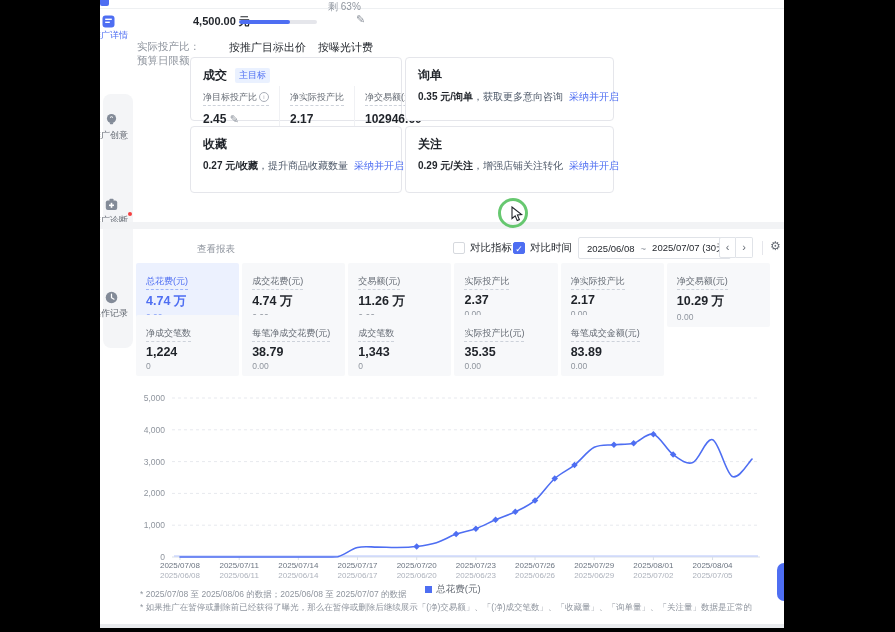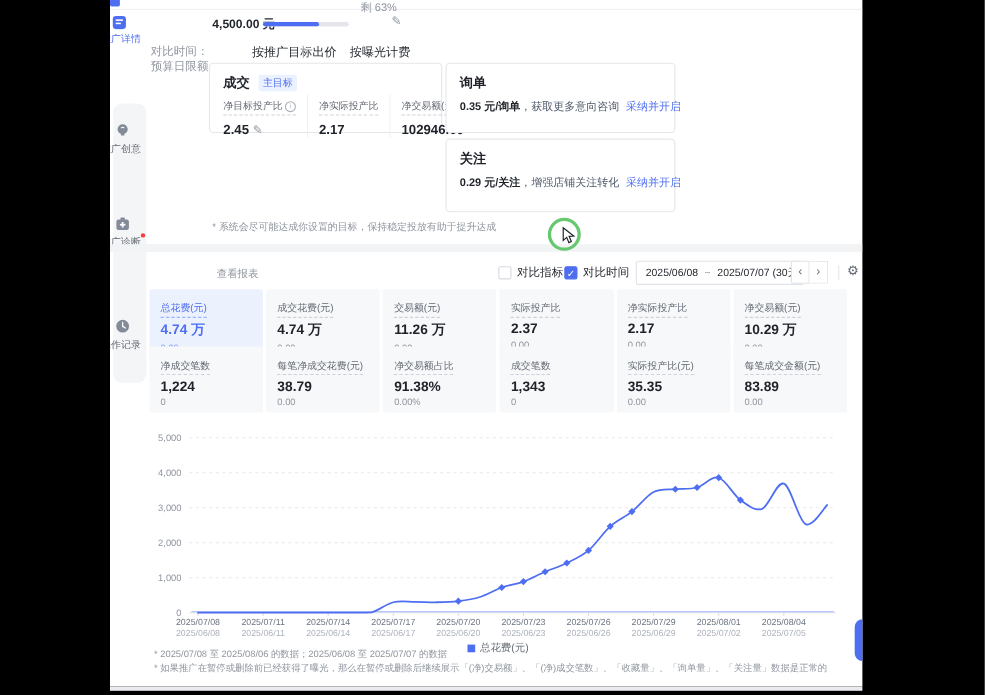--- a/index.html
+++ b/index.html
@@ -127,21 +127,21 @@
   <div class="abs side-label idle" style="left:-8px;top:307px;">操作记录</div>
 
   <div class="abs lbl-gray" style="left:37px;top:15px;margin-top:39px;">预算日限额：</div>
   <div class="abs val-dark" style="left:93px;top:14px;">4,500.00 元</div>
   <div class="abs progress" style="left:139px;top:20px;">
       <i id="budget-fill" style="width: 66%;"></i>
     </div>
   <div class="abs lbl-gray" style="left:228px;top:0;font-size:10px;">剩 63%</div>
   <div class="abs pencil" style="left:256px;top:13px;">✎</div>
 
-  <div class="abs lbl-gray" style="left:37px;top:40px;">对比时间：</div>
+  <div class="abs lbl-gray" style="left:37px;top:40px;">实际投产比：</div>
   <div class="abs opt-dark" style="left:93px;top:40px;">按推广目标出价</div>
   <div class="abs opt-sep" style="left:175px;top:41px;"></div>
   <div class="abs opt-dark" style="left:182px;top:40px;">按曝光计费</div>
 
   <div class="abs gcard" style="left:90px;top:57px;width:210px;height:62px;">
     <span class="title">成交</span>
     <span class="badge">主目标</span>
     <div class="cols">
       <div class="col">
         <span class="clabel"><span>净目标投产比</span><i class="info-i">i</i></span>
@@ -156,27 +156,30 @@
         <div class="cval">102946.60</div>
       </div>
     </div>
   </div>
 
   <div class="abs gcard" style="left:305px;top:57px;width:207px;height:62px;">
     <span class="title" style="left:12px;">询单</span>
     <div class="desc"><b>0.35 元/询单</b><span>，获取更多意向咨询</span><span class="alink">采纳并开启</span></div>
   </div>
 
+  <div class="abs gcard" style="left:90px;top:126px;width:210px;height:65px;">
+    <span class="title">收藏</span>
+    <div class="desc"><b>0.27 元/收藏</b><span>，提升商品收藏数量</span><span class="alink">采纳并开启</span></div>
+  </div>
 
   <div class="abs gcard" style="left:305px;top:126px;width:207px;height:65px;">
     <span class="title">关注</span>
     <div class="desc"><b>0.29 元/关注</b><span>，增强店铺关注转化</span><span class="alink">采纳并开启</span></div>
   </div>
 
-  <div class="abs note" style="left:93px;top:200px;">* 系统会尽可能达成你设置的目标，保持稳定投放有助于提升达成</div>
 
   <div class="abs section-div"></div>
 
   <div class="abs trend-title" style="left:37px;top:239px;">数据趋势</div>
   <div class="abs report-link" style="left:97px;top:243px;">查看报表</div>
 
   <div class="abs cb" id="cb-metric" style="left:353px;top:242px;"></div>
   <div class="abs cb-label" style="left:370px;top:241px;">对比指标</div>
   <div class="abs cb checked" id="cb-time" style="left:413px;top:242px;">✓</div>
   <div class="abs cb-label" style="left:430px;top:241px;">对比时间</div>
@@ -202,21 +205,20 @@
       <div class="mcard selected"><span class="mlabel">总花费(元)</span><div class="mval">4.74 万</div><div class="msub">0.00</div></div>
       <div class="mcard"><span class="mlabel">成交花费(元)</span><div class="mval">4.74 万</div><div class="msub">0.00</div></div>
       <div class="mcard"><span class="mlabel">交易额(元)</span><div class="mval">11.26 万</div><div class="msub">0.00</div></div>
       <div class="mcard"><span class="mlabel">实际投产比</span><div class="mval">2.37</div><div class="msub">0.00</div></div>
       <div class="mcard"><span class="mlabel">净实际投产比</span><div class="mval">2.17</div><div class="msub">0.00</div></div>
       <div class="mcard"><span class="mlabel">净交易额(元)</span><div class="mval">10.29 万</div><div class="msub">0.00</div></div>
     </div>
   <div class="abs metrics-row" id="metrics-row2" style="left:36px;top:315px;width:634px;height:50px;">
       <div class="mcard"><span class="mlabel">净成交笔数</span><div class="mval">1,224</div><div class="msub">0</div></div>
       <div class="mcard"><span class="mlabel">每笔净成交花费(元)</span><div class="mval">38.79</div><div class="msub">0.00</div></div>
-      <div class="mcard"><span class="mlabel">净交易额占比</span><div class="mval">91.38%</div><div class="msub">0.00%</div></div>
       <div class="mcard"><span class="mlabel">成交笔数</span><div class="mval">1,343</div><div class="msub">0</div></div>
       <div class="mcard"><span class="mlabel">实际投产比(元)</span><div class="mval">35.35</div><div class="msub">0.00</div></div>
       <div class="mcard"><span class="mlabel">每笔成交金额(元)</span><div class="mval">83.89</div><div class="msub">0.00</div></div>
     </div>
 
   <div class="abs" id="chart-wrap" style="left:36px;top:386px;width:634px;height:206px;"><svg width="634" height="206">
         <line x1="36" x2="624" y1="171" y2="171" stroke="#d9dfe8" stroke-width="1"></line>
         <text x="29" y="174" text-anchor="end" font-size="8.5" fill="#8f959e">0</text>
         <line x1="36" x2="624" y1="139.2" y2="139.2" stroke="#e7e9ee" stroke-width="1" stroke-dasharray="3,3"></line>
         <text x="29" y="142.2" text-anchor="end" font-size="8.5" fill="#8f959e">1,000</text>

